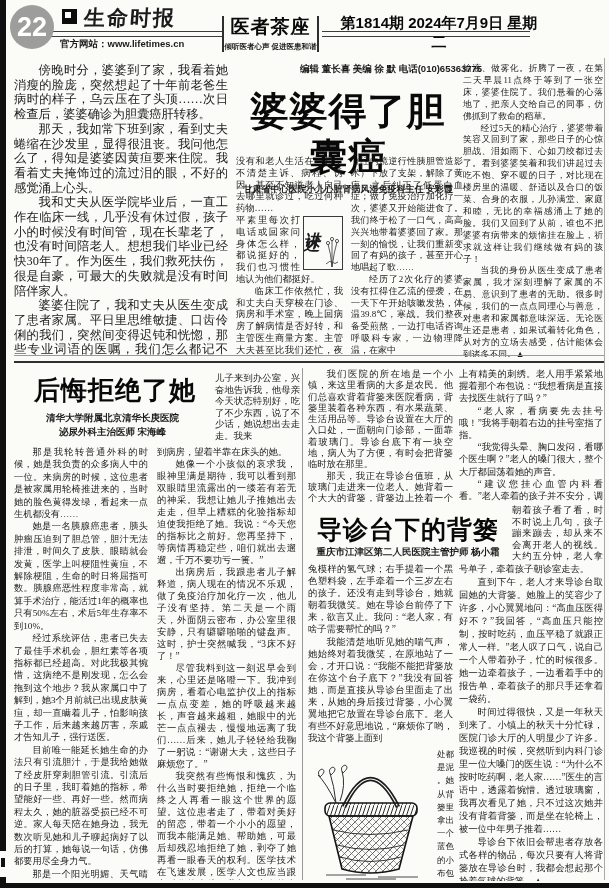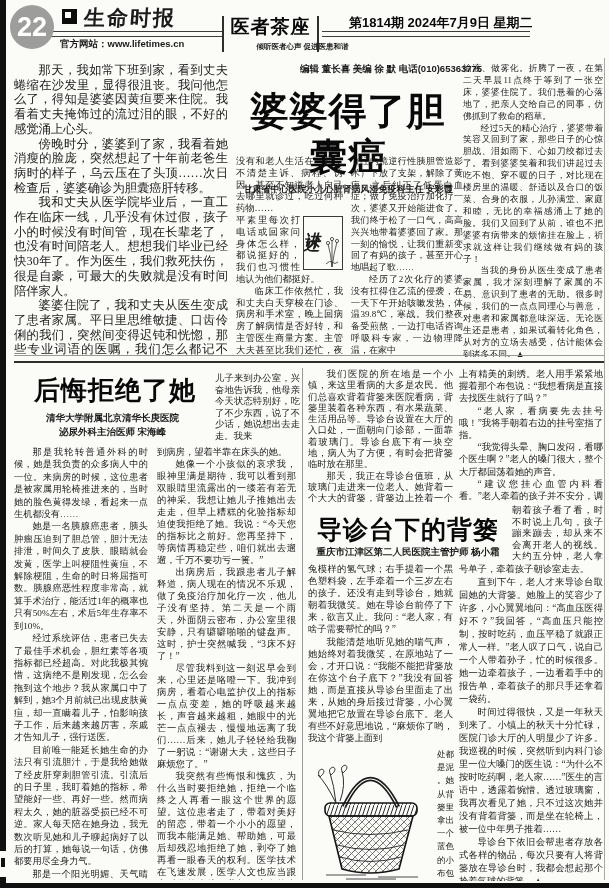--- a/index.html
+++ b/index.html
@@ -21,22 +21,22 @@
   .logo-sq{left:62px;top:9px;width:15px;height:15px;background:#0c0c0c;}
   .logo-sq-in{left:65px;top:12px;width:6px;height:6px;background:#fbfbf8;}
   .masthead{left:84px;top:4px;width:150px;font-size:21px;font-weight:700;letter-spacing:2px;
             transform:skewX(-4deg);}
   .website{left:60px;top:38px;width:170px;font-size:9.5px;font-weight:700;
            font-family:"Liberation Sans","DejaVu Sans",sans-serif;}
   .vbar{width:2px;background:#2e2e2e;top:16px;height:36px;}
   .vbar1{left:222px;} .vbar2{left:317px;}
   .sec-title{left:226px;top:14px;width:89px;font-size:19px;text-align:center;letter-spacing:1px;}
   .sec-sub{left:222px;top:42px;width:97px;font-size:7.5px;text-align:center;font-weight:700;
-           font-family:"Liberation Sans","DejaVu Sans",sans-serif;margin-left:32px;}
-  .issue{left:349px;top:14px;width:200px;font-size:13px;text-align:left;}
+           font-family:"Liberation Sans","DejaVu Sans",sans-serif;}
+  .issue{left:339px;top:14px;width:200px;font-size:15px;text-align:center;}
   .editors{left:300px;top:38px;width:230px;font-size:9.5px;text-align:left;font-weight:700;
            font-family:Liberation Sans, sans-serif;margin-top:25px;}
   
   .col{position:absolute;text-align:justify;overflow:hidden;word-break:break-all;}
   .col p{margin:0;text-indent:2em;}
   .col p.ni{text-indent:0;}
   
   .a1c1{left:14px;top:63px;width:214px;height:294px;font-size:12.3px;line-height:14.7px;}
   .a1hl{left:237px;top:88px;width:222px;height:46px;font-size:38px;text-align:center;
         letter-spacing:1px;line-height:46px;}
@@ -93,22 +93,22 @@
   <div class="abs masthead">生命时报</div>
   <div class="abs website">官方网站：www.lifetimes.cn</div>
   <div class="abs vbar vbar1"></div>
   <div class="abs vbar vbar2"></div>
   <div class="abs sec-title hd">医者茶座</div>
   <div class="abs sec-sub">倾听医者心声  促进医患和谐</div>
   <div class="abs issue hd">第1814期 2024年7月9日 星期二</div>
   <div class="abs editors">编辑 董长喜 美编 徐 默 电话(010)65363775</div>
 
   <div class="col a1c1">
+    <p>傍晚时分，婆婆到了家，我看着她消瘦的脸庞，突然想起了十年前老爸生病时的样子，乌云压在了头顶……次日检查后，婆婆确诊为胆囊癌肝转移。</p>
     <p>那天，我如常下班到家，看到丈夫蜷缩在沙发里，显得很沮丧。我问他怎么了，得知是婆婆因黄疸要来住院。我看着丈夫掩饰过的流过泪的眼，不好的感觉涌上心头。</p>
-    <p>傍晚时分，婆婆到了家，我看着她消瘦的脸庞，突然想起了十年前老爸生病时的样子，乌云压在了头顶……次日检查后，婆婆确诊为胆囊癌肝转移。</p>
     <p>我和丈夫从医学院毕业后，一直工作在临床一线，几乎没有休过假，孩子小的时候没有时间管，现在长辈老了，也没有时间陪老人。想想我们毕业已经快30年了。作为医生，我们救死扶伤，很是自豪，可最大的失败就是没有时间陪伴家人。</p>
     <p>婆婆住院了，我和丈夫从医生变成了患者家属。平日里思维敏捷、口齿伶俐的我们，突然间变得迟钝和恍惚，那些专业词语的医嘱，我们怎么都记不住。医生问我们问题时，我们也回答不了。那种无力感让人沮丧，因为我们的专业和该病相距甚远，我们也</p>
   </div>
 
   <div class="abs a1hl hd">婆婆得了胆囊癌</div>
   <div class="abs a1by">甘肃省中心医院小儿心脏肾病风湿免疫科主任  安彩霞</div>
 
   <div class="col a1c2">
     <p class="ni">没有和老人生活在一起，不清楚主诉、病程、诱因，甚至不知道老人自己去哪里就诊过，吃过何种药物……</p>
     <div class="stampf">

